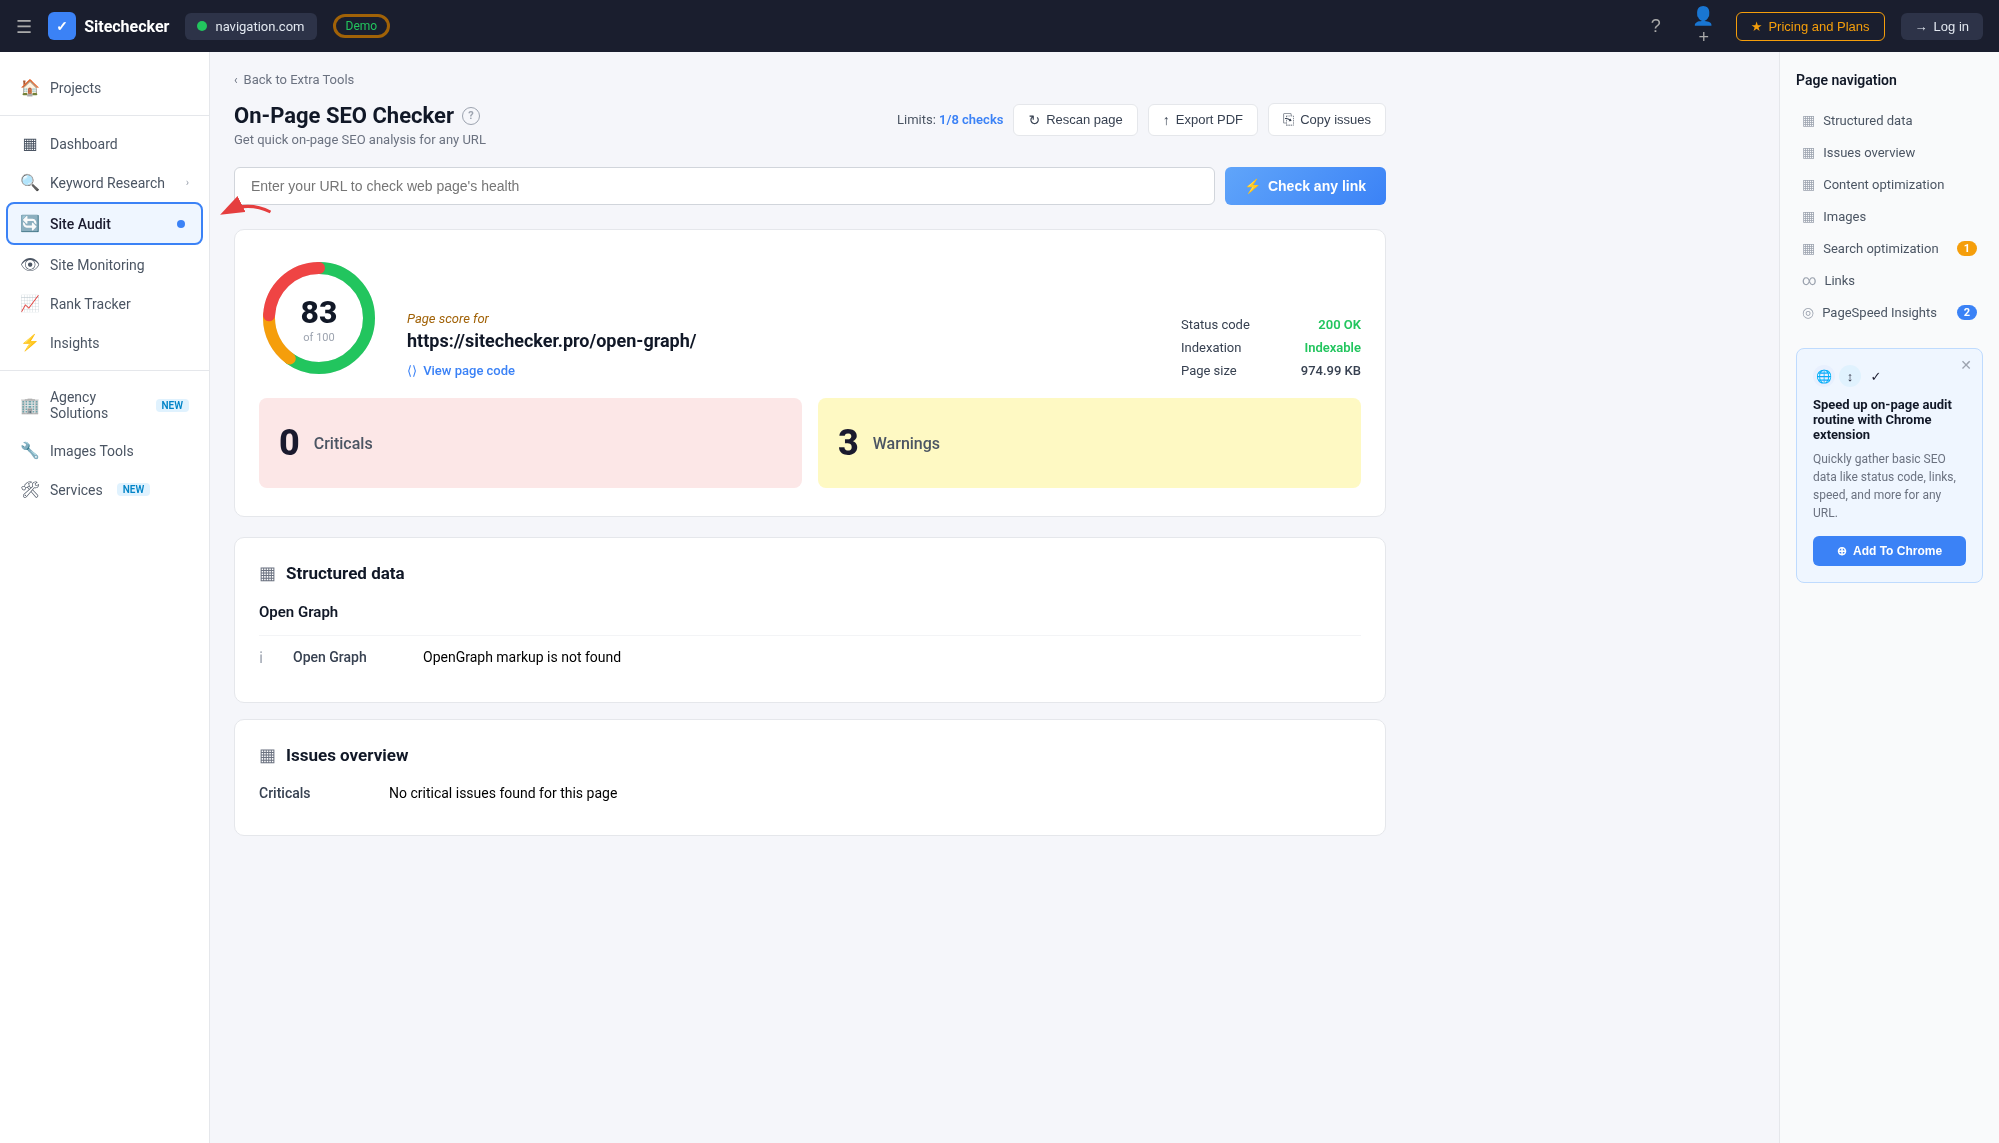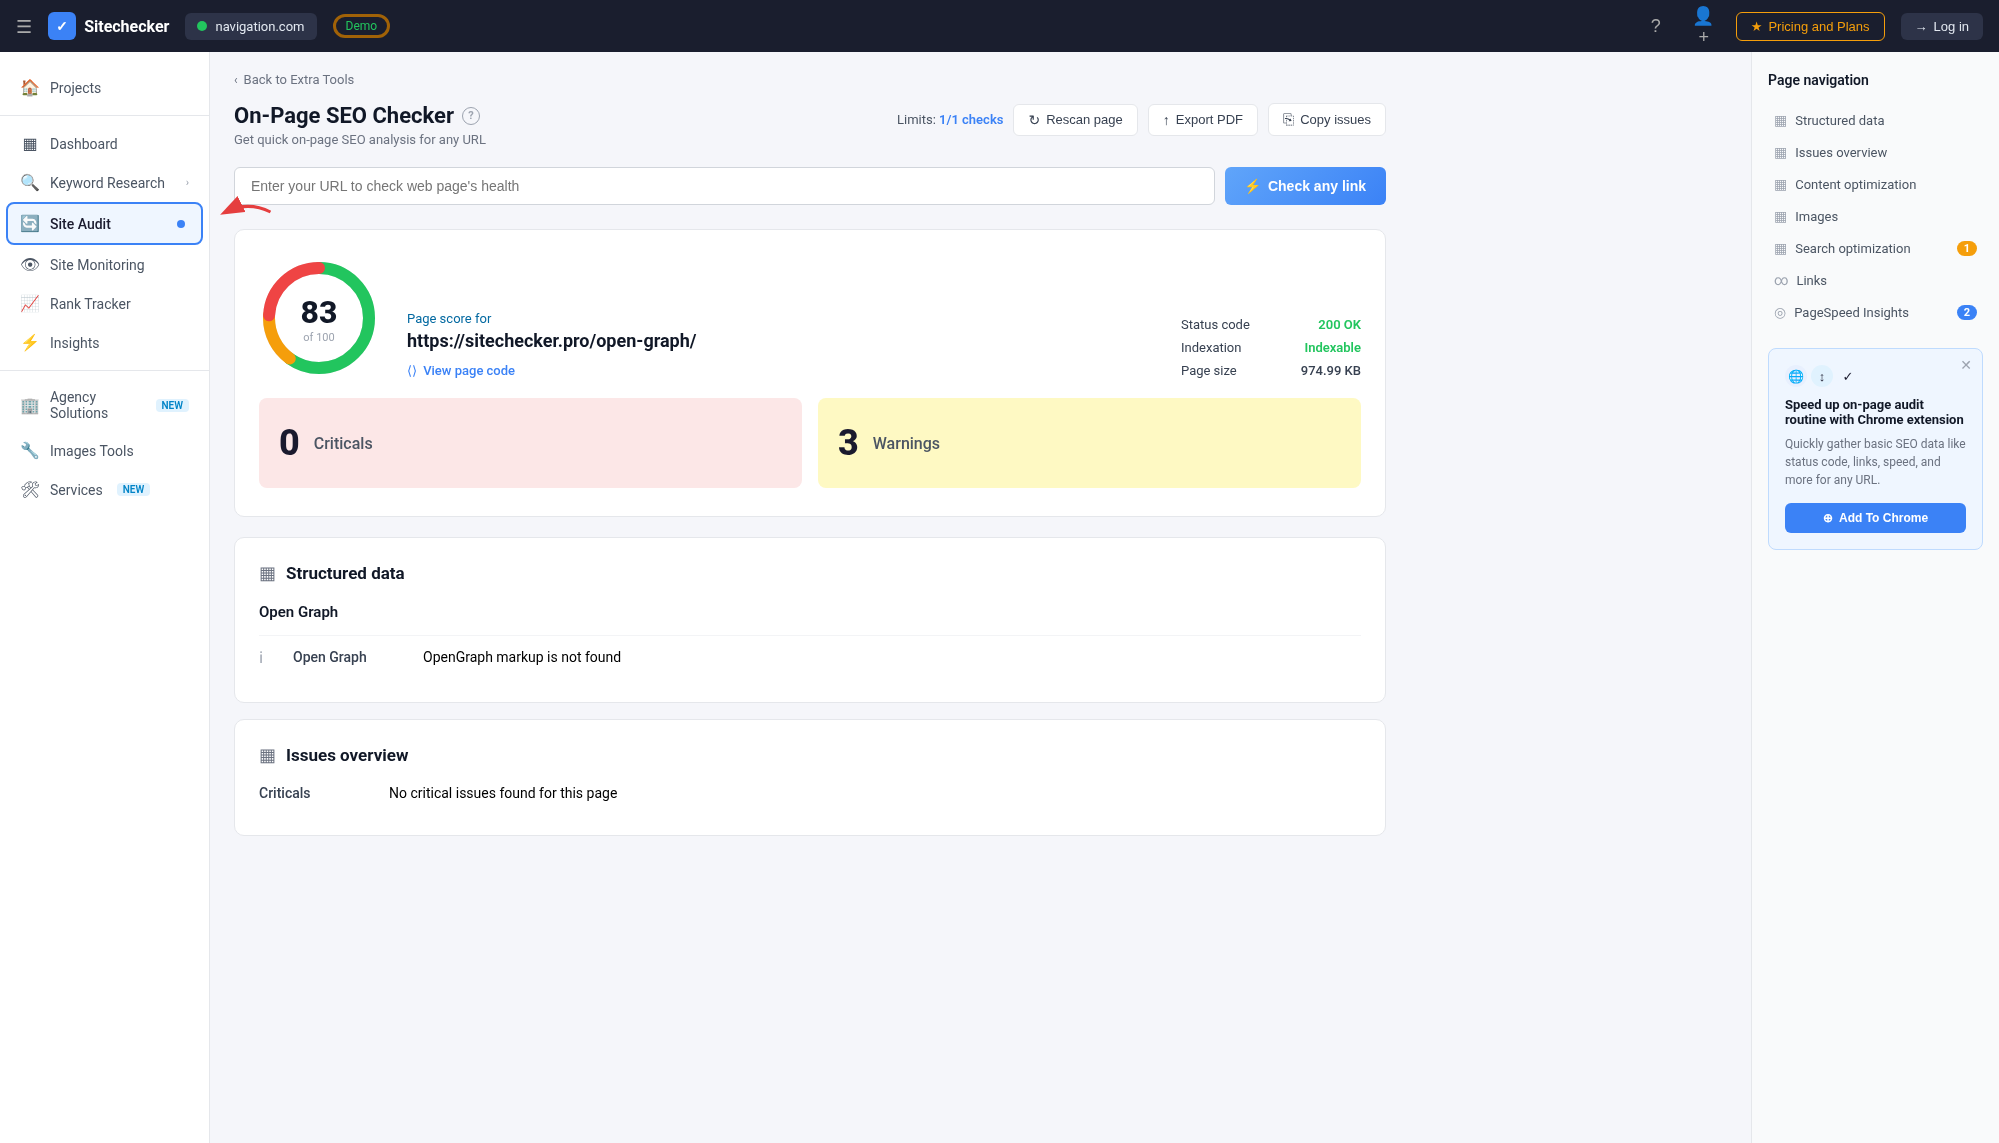--- a/index.html
+++ b/index.html
@@ -93,21 +93,21 @@
     .score-flex { display: flex; align-items: flex-end; gap: 28px; }
 
     
     .donut-container { position: relative; width: 120px; height: 120px; flex-shrink: 0; }
     .donut-svg { width: 120px; height: 120px; transform: rotate(-90deg); }
     .donut-label { position: absolute; top: 50%; left: 50%; transform: translate(-50%, -50%); text-align: center; }
     .donut-score { font-size: 32px; font-weight: 800; color: #111827; }
     .donut-of { font-size: 11px; color: #9ca3af; }
 
     .score-info { flex: 1; }
-    .score-for { font-size: 13px; color: #0369a1; margin-bottom: 4px; }
+    .score-for { font-size: 13px; color: #a16207; margin-bottom: 4px; font-style: italic; }
     .score-url { font-size: 18px; font-weight: 700; color: #111827; margin-bottom: 12px; }
     .view-code { display: flex; align-items: center; gap: 6px; color: #3b82f6; font-size: 13px; cursor: pointer; font-weight: 500; }
 
     .score-stats { display: flex; flex-direction: column; gap: 8px; min-width: 180px; font-size: 13px; }
     .stat-row { display: flex; align-items: center; justify-content: space-between; gap: 20px; }
     .stat-label { color: #374151; }
     .stat-ok { color: #22c55e; font-weight: 600; }
     .stat-indexable { color: #22c55e; font-weight: 600; }
     .stat-size { color: #374151; font-weight: 500; }
 
@@ -129,21 +129,21 @@
     .section-title { font-size: 17px; font-weight: 700; color: #111827; }
 
     .subsection-title { font-size: 15px; font-weight: 600; color: #111827; margin-bottom: 14px; }
     .data-row { display: flex; align-items: center; gap: 10px; padding: 10px 0; border-top: 1px solid #f3f4f6; }
     .data-row-icon { font-size: 16px; color: #9ca3af; width: 24px; }
     .data-row-label { color: #374151; font-weight: 500; min-width: 120px; }
     .data-row-value { color: #000000; }
 
     
     .right-panel {
-      width: 248px; position: fixed; top: 52px; right: 0; bottom: 0;
+      width: 220px; position: fixed; top: 52px; right: 0; bottom: 0;
       background: #f9fafb; border-left: 1px solid #e5e7eb; padding: 20px 16px; overflow-y: auto;
     }
     .panel-title { font-size: 14px; font-weight: 600; color: #111827; margin-bottom: 16px; }
     .nav-item { display: flex; align-items: center; gap: 8px; padding: 8px 6px; cursor: pointer; color: #4b5563; font-size: 13px; border-radius: 4px; }
     .nav-item-icon { font-size: 14px; color: #9ca3af; }
     .nav-badge { background: #f59e0b; color: #fff; border-radius: 10px; padding: 1px 7px; font-size: 11px; font-weight: 700; margin-left: auto; }
     .nav-badge-blue { background: #3b82f6; color: #fff; border-radius: 10px; padding: 1px 7px; font-size: 11px; font-weight: 700; margin-left: auto; }
 
     
     .chrome-card {
@@ -271,21 +271,21 @@
       <div class="page-header">
         <div class="page-title-section">
           <div class="page-title">
             <span>On-Page SEO Checker</span>
             <span class="help-icon">?</span>
           </div>
           <div class="page-subtitle">Get quick on-page SEO analysis for any URL</div>
         </div>
         <div class="page-actions">
           <span class="limits-text">
-            Limits: <span class="limits-highlight">1/1 checks</span>
+            Limits: <span class="limits-highlight">1/8 checks</span>
           </span>
           <button class="action-btn">
             <span class="action-btn-icon">↻</span>
             <span>Rescan page</span>
           </button>
           <button class="action-btn">
             <span class="action-btn-icon">↑</span>
             <span>Export PDF</span>
           </button>
           <button class="action-btn">

